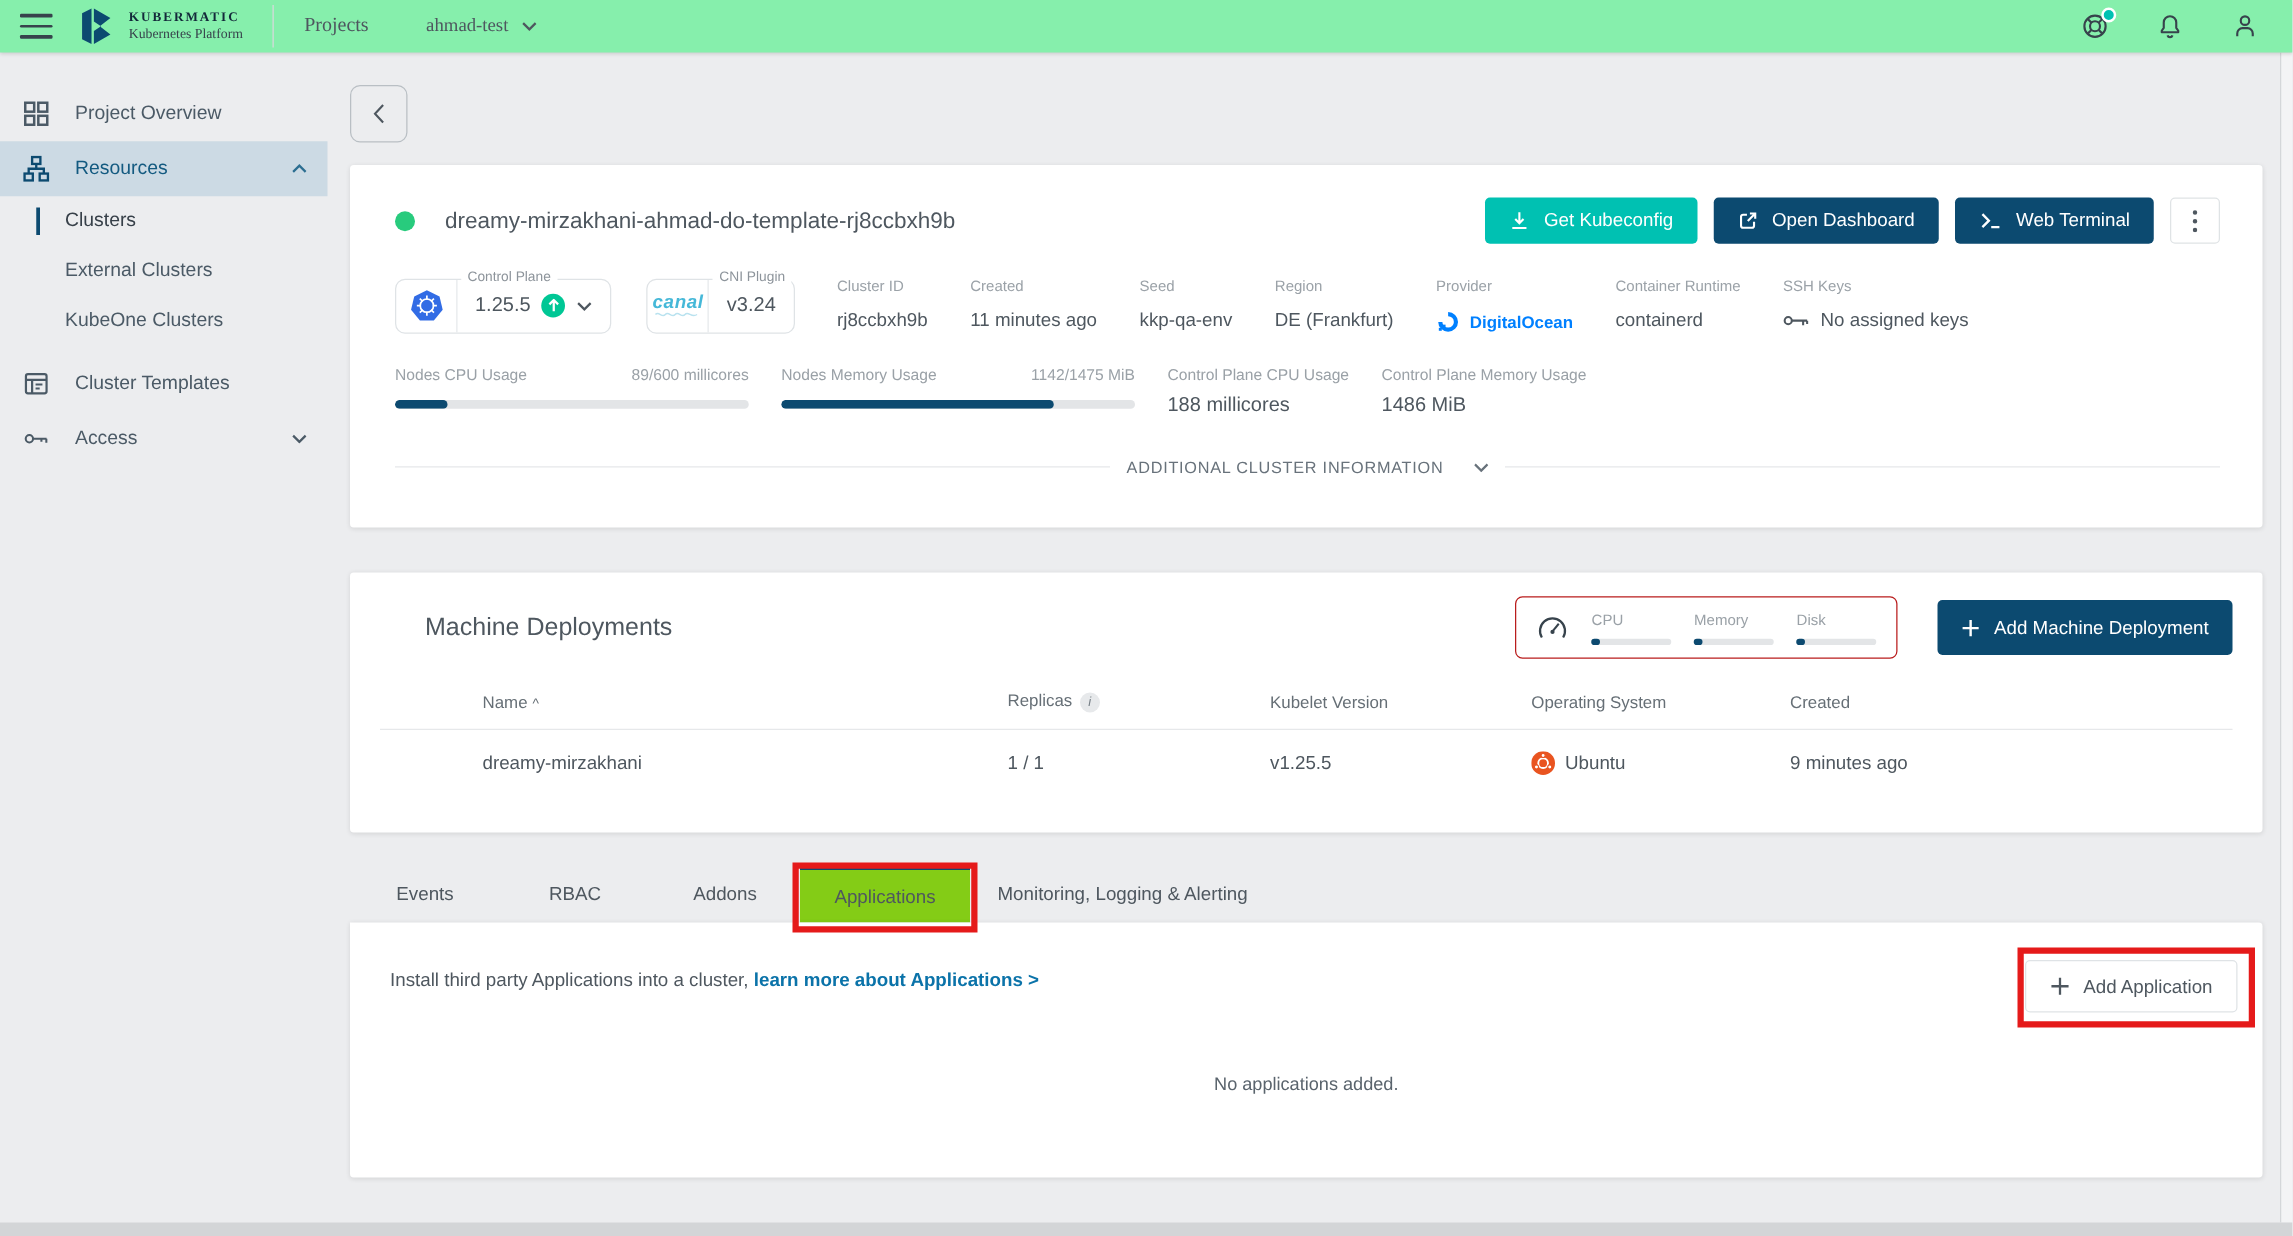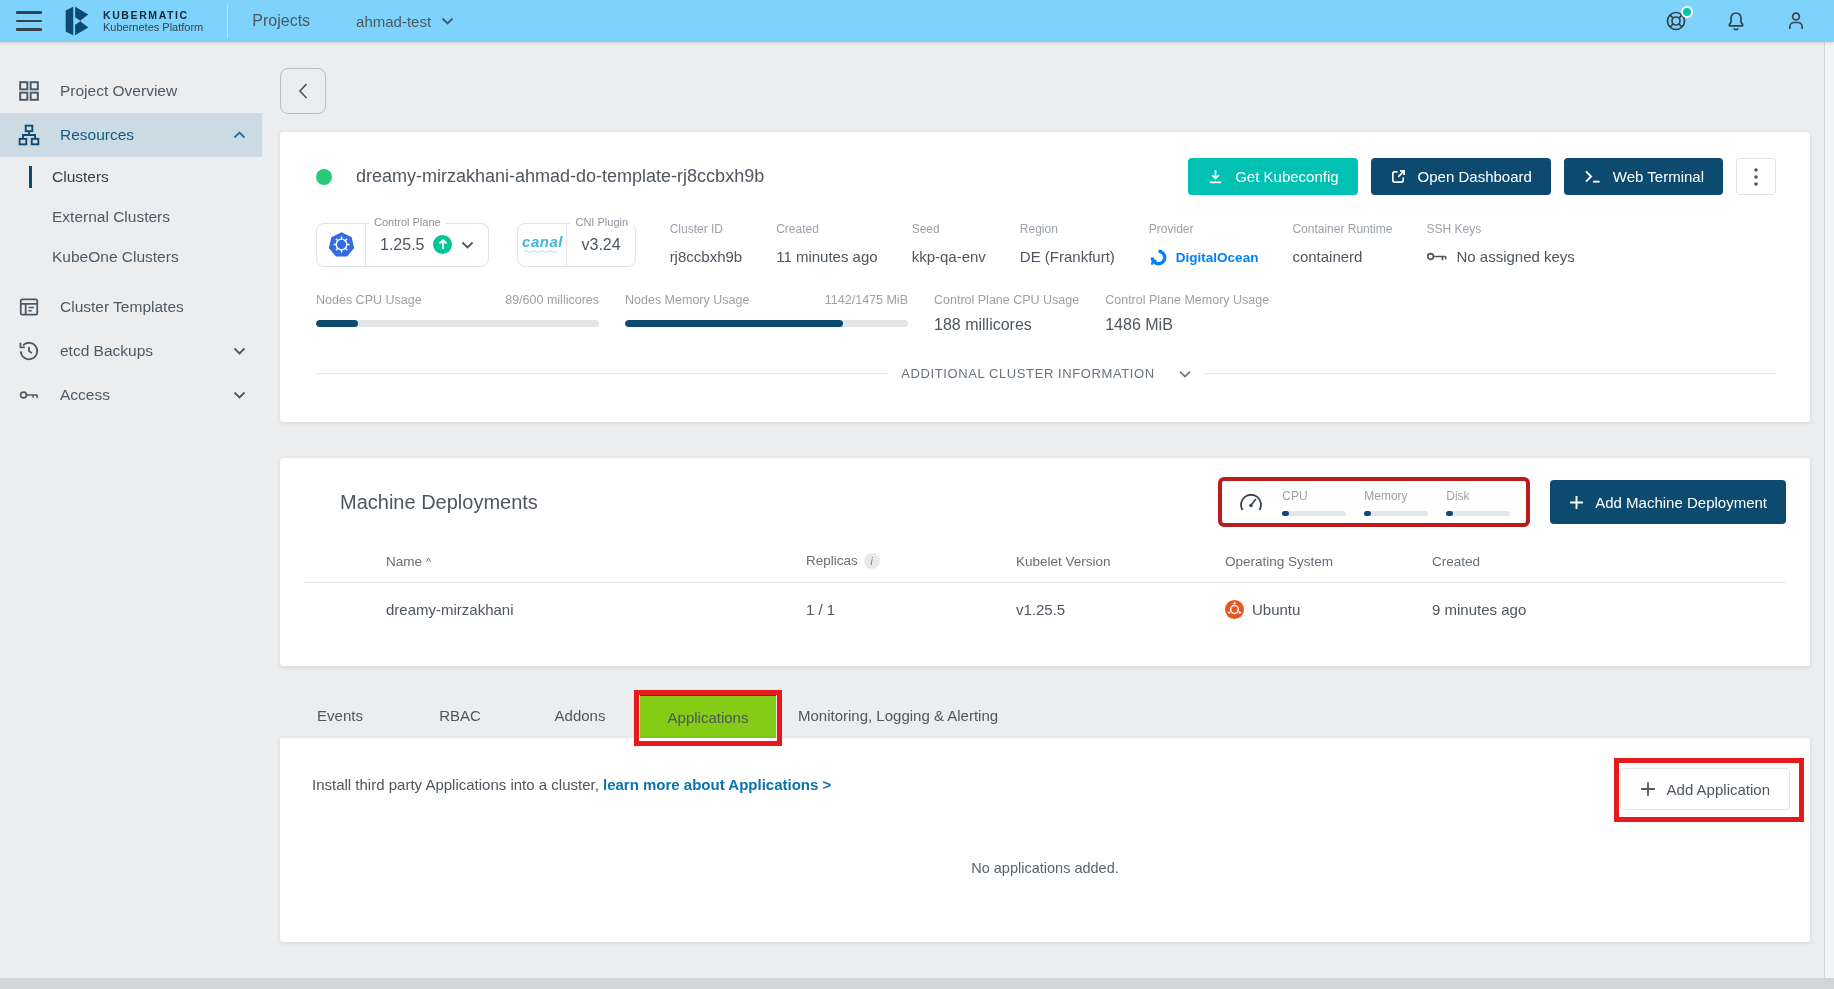--- a/index.html
+++ b/index.html
@@ -1,21 +1,21 @@
 <!DOCTYPE html>
 <html><head>
 <meta charset="utf-8">
 <style>
   * { margin:0; padding:0; box-sizing:border-box; }
   html,body { width:1834px; height:989px; overflow:hidden; }
   body { font-family:"Liberation Sans", sans-serif; background:#ecedef; color:#4e575f; position:relative; }
 
   
-  .header { position:absolute; top:0; left:0; width:1834px; height:42px; background:#7dd3fc;
-            display:flex; align-items:center; padding:0 26px 0 16px; box-shadow:0 1px 3px rgba(0,0,0,.14); z-index:20; }
+  .header { position:absolute; top:0; left:0; width:1834px; height:42px; background:#86efac;
+            display:flex; align-items:center; padding:0 26px 0 16px; box-shadow:0 1px 3px rgba(0,0,0,.14); z-index:20;font-family:Liberation Serif, serif; }
   .burger { width:26px; height:20px; display:flex; flex-direction:column; justify-content:space-between; cursor:pointer; }
   .burger span { display:block; height:2.6px; background:#37434c; border-radius:1px; }
   .logo { margin-left:18px; width:34px; height:34px; }
   .brand { margin-left:9px; line-height:1.15; }
   .brand .b1 { font-size:10.5px; font-weight:bold; letter-spacing:1.6px; color:#13293a; }
   .brand .b2 { font-size:11px; color:#37434c; }
   .hdr-div { width:1px; height:34px; background:#d7dadc; margin:0 24px; }
   .projects { font-size:16px; color:#4e575f; margin-right:46px; cursor:pointer; }
   .proj-sel { display:flex; align-items:center; gap:10px; font-size:15px; color:#4e575f; cursor:pointer; }
   .hdr-right { margin-left:auto; display:flex; align-items:center; gap:36px; }
@@ -75,26 +75,26 @@
   .tmetric .val { font-size:16px; color:#4e575f; }
 
   .row4 { margin-top:32px; display:flex; align-items:center; cursor:pointer; }
   .row4 .line { flex:1; height:1px; background:#e6e8ea; }
   .row4 .txt { margin:0 13px; font-size:13px; letter-spacing:.6px; color:#68727b; display:flex; align-items:center; gap:24px; }
 
   
   .machine-card { margin-top:36px; height:208px; padding:19px 24px 0; }
   .md-head { display:flex; align-items:center; }
   .md-title { margin-left:36px; font-size:20px; color:#4e575f; }
-  .metrics { margin-left:auto; height:50px; border:4px solid #b91c1c; border-radius:6px; display:flex; align-items:center; padding:0 16px; gap:18px; }
+  .metrics { margin-left:auto; height:50px; border:1px solid #b91c1c; border-radius:6px; display:flex; align-items:center; padding:0 16px; gap:18px; }
   .mcol { width:64px; }
   .mcol .lbl { font-size:12px; color:#9aa1a7; margin-bottom:8px; }
   .mtrack { height:5px; border-radius:3px; background:#e3e5e7; }
   .mfill { height:100%; background:#0c4a70; border-radius:3px; }
-  .add-md { margin-left:20px; height:44px; font-size:15px; }
+  .add-md { margin-left:32px; height:44px; font-size:15px; }
   .tbl-head { margin-top:26px; display:grid; grid-template-columns:82px 420px 210px 209px 207px 1fr;
               padding-bottom:13px; border-bottom:1px solid #e6e8ea; font-size:13.5px; color:#666f76; align-items:center; }
   .sort { font-size:11px; margin-left:4px; color:#666f76; }
   .ibadge { display:inline-flex; width:16px; height:16px; border-radius:50%; background:#e7e9eb; color:#767f86;
             font-size:10.5px; font-style:italic; align-items:center; justify-content:center; margin-left:6px; }
   .tbl-row { display:grid; grid-template-columns:82px 420px 210px 209px 207px 1fr; align-items:center;
              height:52px; font-size:15px; color:#4e575f; cursor:pointer; }
   .row-dot { width:14px; height:14px; border-radius:50%; background:#28cb7d; margin-left:9px; }
   .os-cell { display:flex; align-items:center; gap:8px; }
 
@@ -201,31 +201,20 @@
   <div class="side-sub">
     <span>KubeOne Clusters</span>
   </div>
   <div class="side-item mt8">
     <svg class="ic" viewBox="0 0 20 20" fill="none" stroke="#4b5a66" stroke-width="1.6">
       <rect x="2.5" y="3" width="15" height="14" rx="1.5"></rect>
         <path d="M2.5 7.2h15M7 7.2V17"></path>
         <path d="M9.5 10.5h5M9.5 13.5h3" stroke-width="1.4"></path>
     </svg>
     <span>Cluster Templates</span>
-  </div>
-  <div class="side-item">
-    <svg class="ic" viewBox="0 0 20 20" fill="none" stroke="#4b5a66" stroke-width="1.6">
-      <path d="M4.6 4.8a7.5 7.5 0 1 1-2.1 5.4"></path>
-        <path d="M2.2 2.6v4h4"></path>
-        <path d="M10 6.3V10l2.6 1.9"></path>
-    </svg>
-    <span>etcd Backups</span>
-    <svg class="chev" width="13" height="8" viewBox="0 0 12 8">
-        <path d="M1 1.5 6 6.5 11 1.5" stroke="#4b5a66" stroke-width="1.8" fill="none"></path>
-      </svg>
   </div>
   <div class="side-item">
     <svg class="ic" viewBox="0 0 24 24" fill="none" stroke="#4b5a66" stroke-width="1.8">
       <circle cx="6" cy="12" r="3.2"></circle>
         <path d="M9.2 12H21M20.8 12v3.4M16.5 12v2.6"></path>
     </svg>
     <span>Access</span>
     <svg class="chev" width="13" height="8" viewBox="0 0 12 8">
         <path d="M1 1.5 6 6.5 11 1.5" stroke="#4b5a66" stroke-width="1.8" fill="none"></path>
       </svg>

